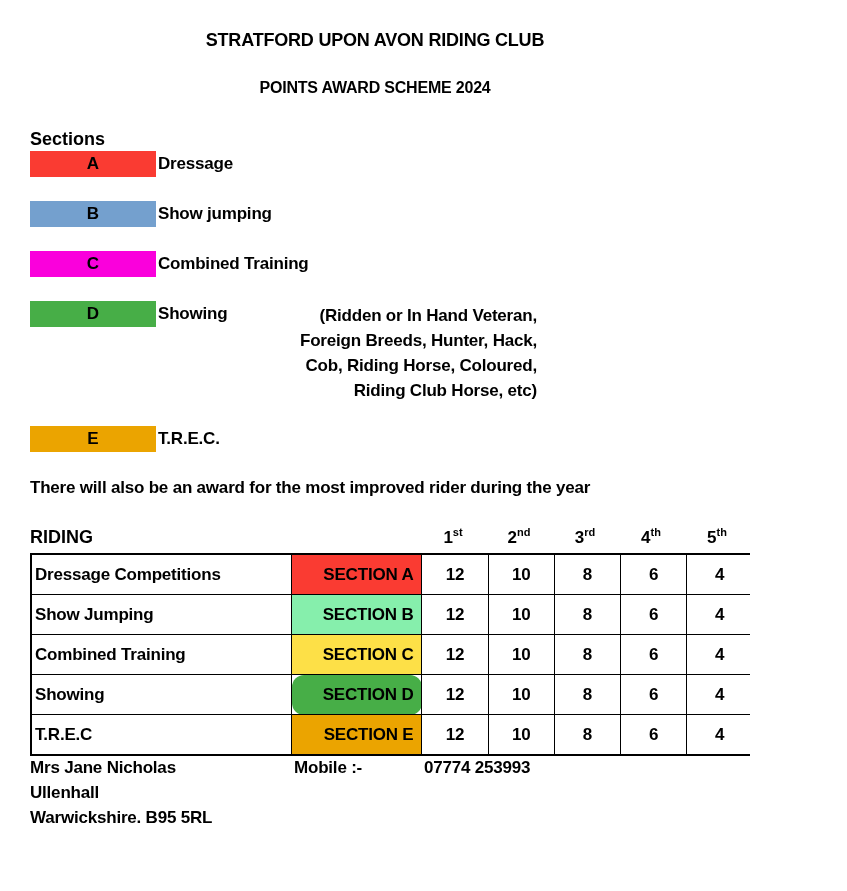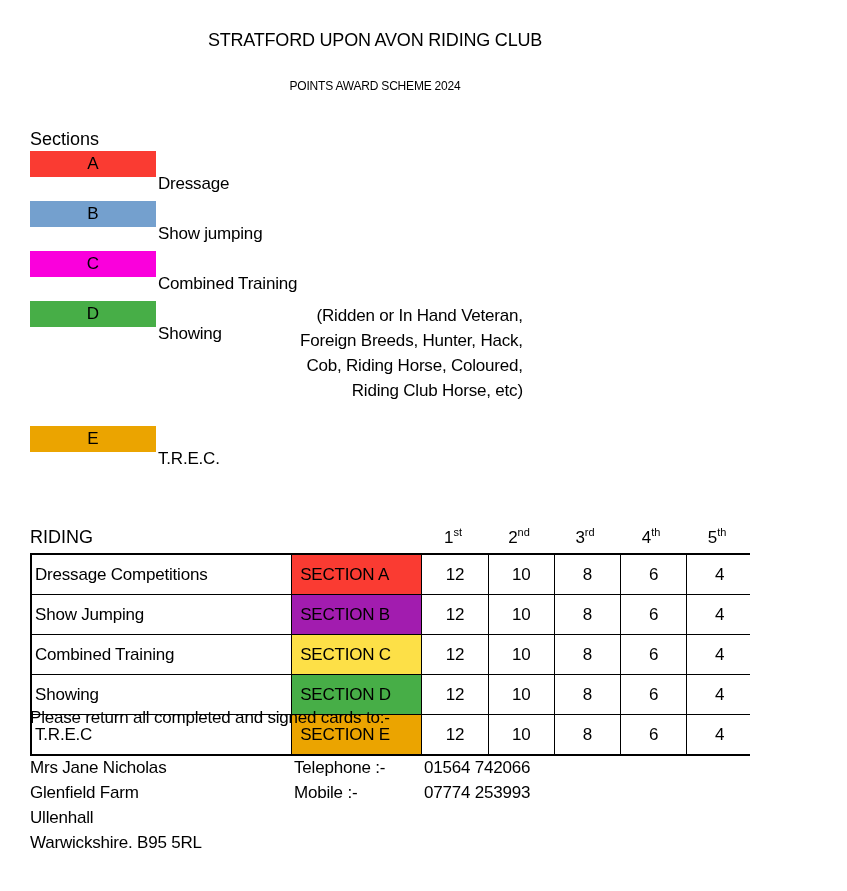--- a/index.html
+++ b/index.html
@@ -1,46 +1,46 @@
 <!DOCTYPE html>
 <html><head>
 <meta charset="utf-8">
 <style>
   html,body{margin:0;padding:0;background:#fff;}
   .page{
     position:relative;width:750px;height:891px;background:#ffffff;
     font-family:"Liberation Sans","DejaVu Sans",sans-serif;
-    font-weight:400;color:#000;overflow:hidden;
+    font-weight:700;color:#000;overflow:hidden;
   }
   .title{position:absolute;top:30px;left:0;width:100%;text-align:center;font-size:18px;letter-spacing:-0.2px;}
-  .subtitle{position:absolute;top:79px;left:0;width:100%;text-align:center;font-size:12px;letter-spacing:-0.2px;}
+  .subtitle{position:absolute;top:79px;left:0;width:100%;text-align:center;font-size:16px;letter-spacing:-0.2px;}
   .sections-heading{position:absolute;left:30px;top:129px;font-size:18px;}
   .legend{position:absolute;left:0;top:0;width:847px;height:470px;}
   .legend-row{position:absolute;left:30px;display:flex;align-items:flex-start;}
   .legend-row:nth-of-type(1){top:151px;}
   .legend-row:nth-of-type(2){top:201px;}
   .legend-row:nth-of-type(3){top:251px;}
   .legend-row:nth-of-type(4){top:301px;}
   .legend-row:nth-of-type(5){top:426px;}
   .bar{width:126px;height:26px;display:flex;align-items:center;justify-content:center;font-size:17px;}
-  .legend-label{margin-left:2px;line-height:26px;font-size:17px;letter-spacing:-0.2px;margin-top:20px;}
+  .legend-label{margin-left:2px;line-height:26px;font-size:17px;letter-spacing:-0.2px;}
   .d-note{position:absolute;left:300px;top:303px;font-size:17px;line-height:25px;letter-spacing:-0.2px;text-align:right;}
   .improved{position:absolute;left:30px;top:478px;font-size:17px;letter-spacing:-0.2px;}
   .thead-row{position:absolute;left:30px;top:527px;width:790px;display:flex;align-items:flex-end;}
   .th-placing{width:260px;font-size:18px;}
   .th-sec{width:130px;}
   .th-ord{width:66px;text-align:center;font-size:17px;}
   .th-ord sup{font-size:11px;vertical-align:super;line-height:0;}
   .points-table{
     position:absolute;left:30px;top:553px;width:790px;
     border-collapse:collapse;table-layout:fixed;border:2px solid #000;
   }
   .points-table td{border:1.5px solid #000;height:23px;font-size:17px;padding:8px;white-space:nowrap;overflow:hidden;letter-spacing:-0.2px;}
   .points-table td.td-activity{padding-left:3px;text-align:left;}
-  .points-table td.td-section{text-align:left;}
+  .points-table td.td-section{text-align:right;}
   .points-table td.td-pt{text-align:center;}
   .return-note{position:absolute;left:30px;top:708px;font-size:17px;letter-spacing:-0.2px;}
   .address{position:absolute;left:30px;top:755px;font-size:17px;line-height:25px;letter-spacing:-0.2px;}
   .contacts{position:absolute;left:294px;top:755px;font-size:17px;line-height:25px;letter-spacing:-0.2px;}
   .contact-row{display:flex;}
   .contact-label{width:130px;}
 </style>
 </head>
 <body>
 
@@ -95,20 +95,21 @@
       <div>(Ridden or In Hand Veteran,</div>
 
       <div>Foreign Breeds, Hunter, Hack,</div>
 
       <div>Cob, Riding Horse, Coloured,</div>
 
       <div>Riding Club Horse, etc)</div>
 
   </div>
 
+  <div class="improved">There will also be an award for the most improved rider during the year</div>
 
   <div class="thead-row">
     <div class="th-placing">RIDING</div>
     <div class="th-sec"></div>
 
       <div class="th-ord"><span>1</span><sup>st</sup></div>
 
       <div class="th-ord"><span>2</span><sup>nd</sup></div>
 
       <div class="th-ord"><span>3</span><sup>rd</sup></div>
@@ -140,21 +141,21 @@
           <td class="td-pt">12</td>
           <td class="td-pt">10</td>
           <td class="td-pt">8</td>
           <td class="td-pt">6</td>
           <td class="td-pt">4</td>
           <td class="td-pt">2</td>
         </tr>
 
         <tr>
           <td class="td-activity">Show Jumping</td>
-          <td class="td-section" style="background-color: #a21caf;">SECTION B</td>
+          <td class="td-section" style="background-color: #86efac;">SECTION B</td>
           <td class="td-pt">12</td>
           <td class="td-pt">10</td>
           <td class="td-pt">8</td>
           <td class="td-pt">6</td>
           <td class="td-pt">4</td>
           <td class="td-pt">2</td>
         </tr>
 
         <tr>
           <td class="td-activity">Combined Training</td>
@@ -162,21 +163,21 @@
           <td class="td-pt">12</td>
           <td class="td-pt">10</td>
           <td class="td-pt">8</td>
           <td class="td-pt">6</td>
           <td class="td-pt">4</td>
           <td class="td-pt">2</td>
         </tr>
 
         <tr>
           <td class="td-activity">Showing</td>
-          <td class="td-section" style="background-color: rgb(71, 174, 71);">SECTION D</td>
+          <td class="td-section" style="background-color: rgb(71, 174, 71); border-radius: 12px;">SECTION D</td>
           <td class="td-pt">12</td>
           <td class="td-pt">10</td>
           <td class="td-pt">8</td>
           <td class="td-pt">6</td>
           <td class="td-pt">4</td>
           <td class="td-pt">2</td>
         </tr>
 
         <tr>
           <td class="td-activity">T.R.E.C</td>
@@ -185,41 +186,35 @@
           <td class="td-pt">10</td>
           <td class="td-pt">8</td>
           <td class="td-pt">6</td>
           <td class="td-pt">4</td>
           <td class="td-pt">2</td>
         </tr>
 
     </tbody>
   </table>
 
-  <div class="return-note">Please return all completed and signed cards to:-</div>
 
   <div class="address">
 
       <div>Mrs Jane Nicholas</div>
 
-      <div>Glenfield Farm</div>
 
 
       <div>Ullenhall</div>
 
       <div>Warwickshire. B95 5RL</div>
 
   </div>
 
   <div class="contacts">
 
-      <div class="contact-row">
-        <span class="contact-label">Telephone :-</span>
-        <span class="contact-value">01564 742066</span>
-      </div>
 
       <div class="contact-row">
         <span class="contact-label">Mobile :-</span>
         <span class="contact-value">07774 253993</span>
       </div>
 
   </div>
 
 </div>
 

